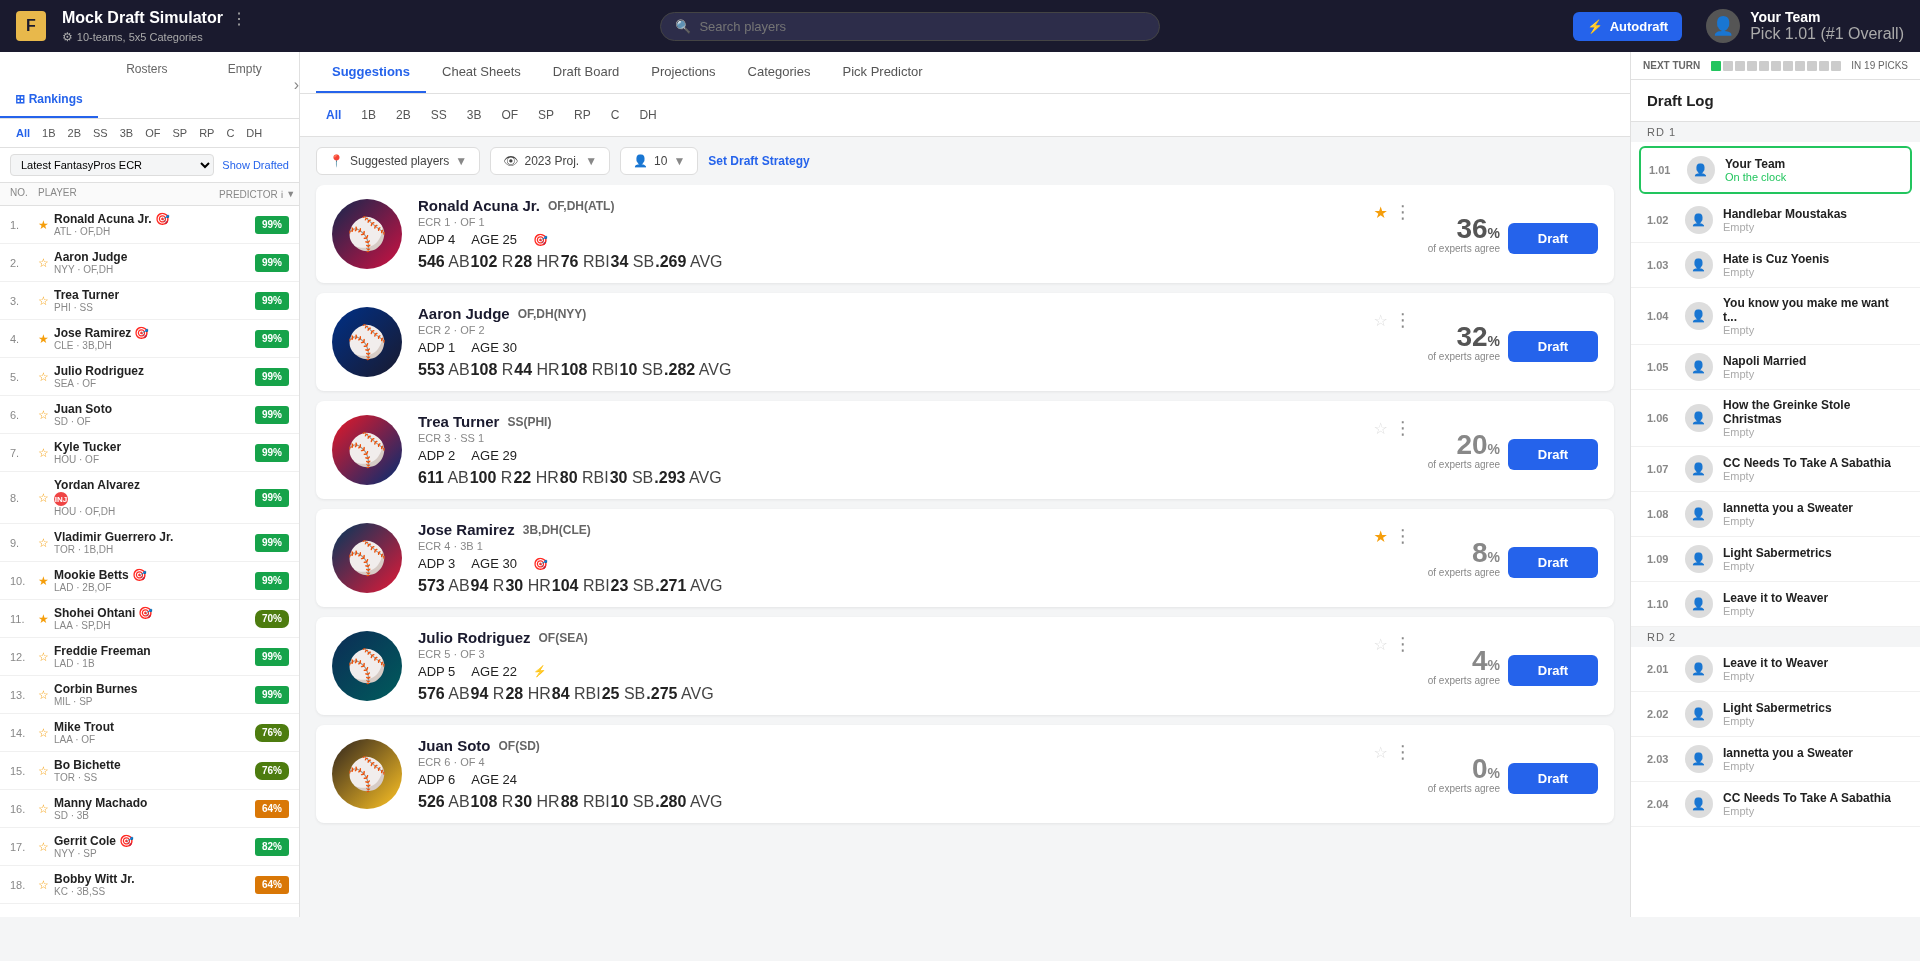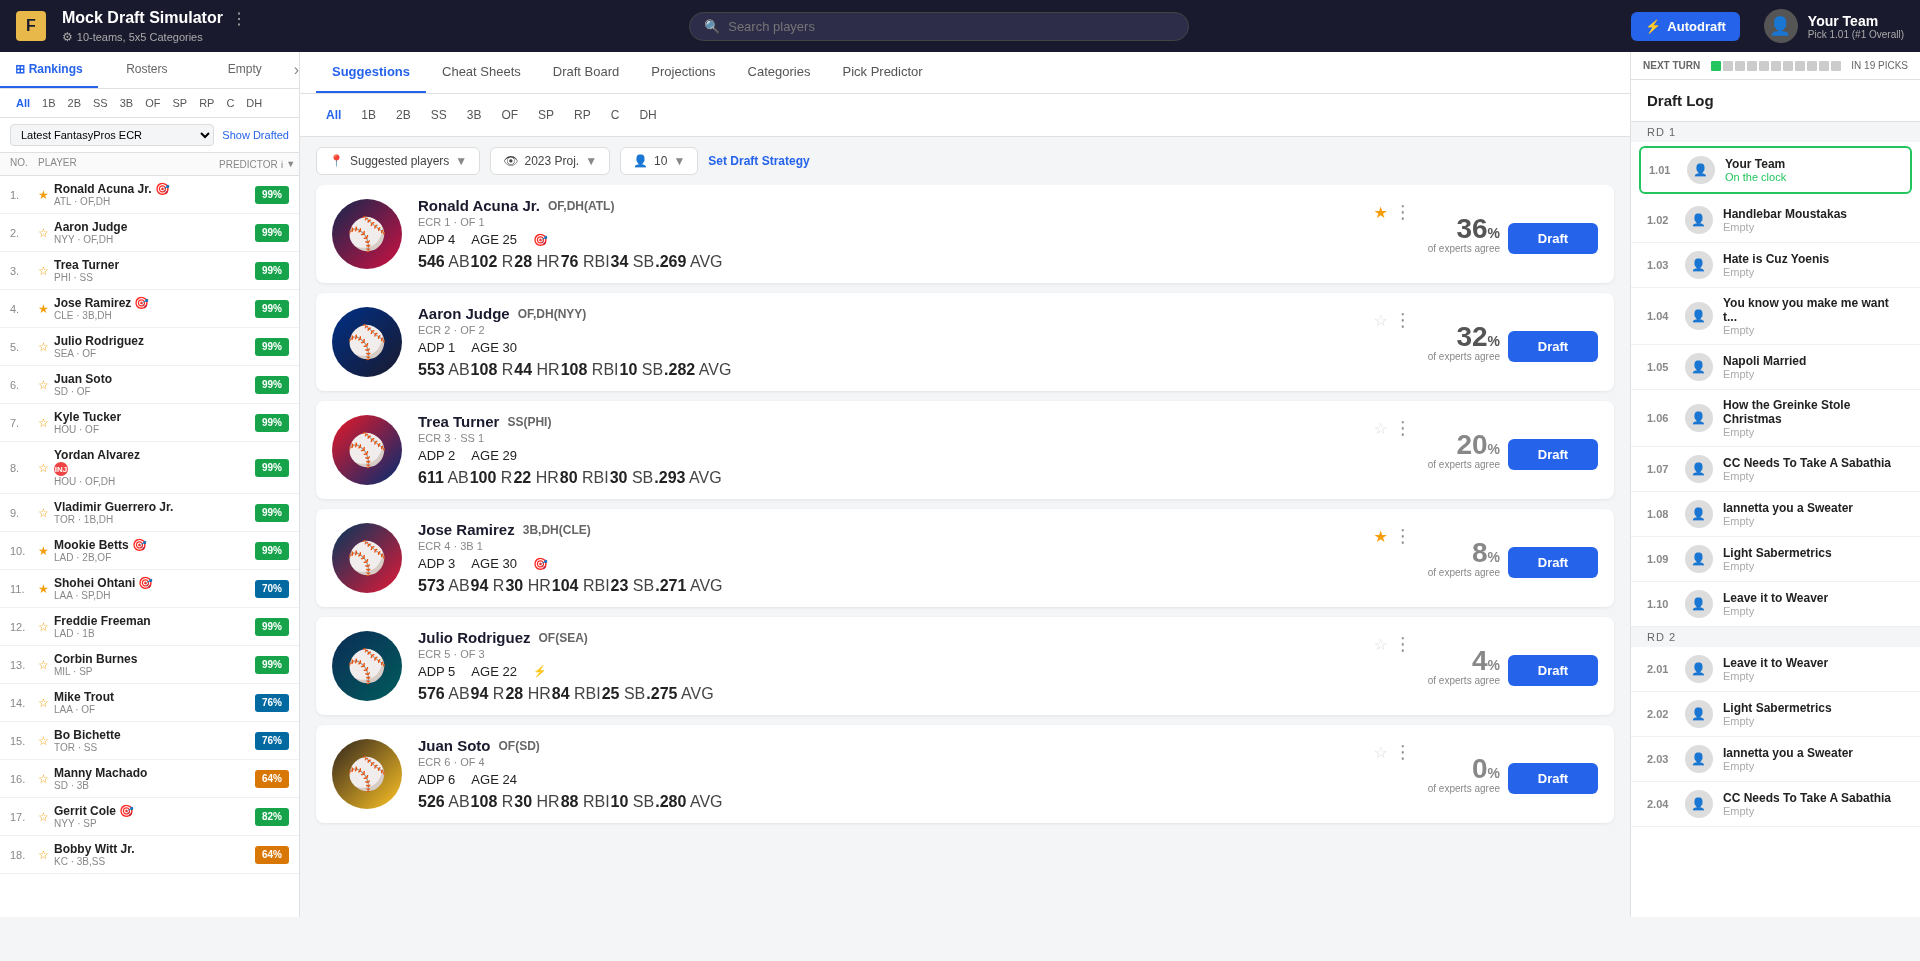--- a/index.html
+++ b/index.html
@@ -48,42 +48,42 @@
       white-space: nowrap;
     }
     .your-team-header {
       display: flex; align-items: center; gap: 10px; margin-left: 8px;
     }
     .your-team-avatar {
       width: 34px; height: 34px; border-radius: 50%; background: #555;
       display: flex; align-items: center; justify-content: center; color: #ccc; font-size: 18px;
     }
     .your-team-info .team-name { font-weight: 700; font-size: 14px; }
-    .your-team-info .pick-info { font-size: 10px; color: #aaa; }
+    .your-team-info .pick-info { font-size: 16px; color: #aaa; }
     .collapse-btn { margin-left: auto; background: none; border: none; cursor: pointer; color: #888; font-size: 16px; }
     .pick-dots { display: flex; gap: 2px; }
     .dot { width: 10px; height: 10px; background: #ccc; border-radius: 1px; }
     .dot.green { background: #22c55e; }
 
     
     .main-layout { display: flex; height: calc(100vh - 52px - 44px); }
 
     
     .left-panel {
       width: 300px; flex-shrink: 0; background: #fff; border-right: 1px solid #e0e0e0;
       display: flex; flex-direction: column; overflow: hidden;
     }
     .left-tabs {
       display: flex; border-bottom: 1px solid #e0e0e0; background: #fff;
     }
     .left-tab {
       flex: 1; padding: 10px 0; text-align: center; font-size: 12px; color: #666; cursor: pointer;
       border-bottom: 2px solid transparent;
     }
-    .left-tab.active { color: #2563eb; border-bottom-color: #2563eb; font-weight: 600; }
+    .left-tab.active { color: #2563eb; border-bottom-color: #2563eb; font-weight: 600; margin-top: 30px; }
     .pos-filter {
       display: flex; gap: 0; padding: 6px 10px; border-bottom: 1px solid #e0e0e0; flex-wrap: wrap;
       align-items: center;
     }
     .pos-btn {
       padding: 2px 6px; font-size: 11px; color: #555; cursor: pointer; border-radius: 3px;
     }
     .pos-btn.active { color: #2563eb; font-weight: 700; }
     .filter-row {
       display: flex; align-items: center; padding: 6px 10px; border-bottom: 1px solid #e0e0e0; gap: 8px;
@@ -108,21 +108,21 @@
     .rank-no { width: 28px; flex-shrink: 0; font-size: 11px; color: #888; }
     .rank-star { width: 16px; flex-shrink: 0; color: #f59e0b; font-size: 12px; }
     .rank-player { flex: 1; }
     .rank-name { font-size: 12px; font-weight: 600; color: #222; }
     .rank-team { font-size: 10px; color: #888; }
     .rank-badge {
       width: 34px; height: 18px; border-radius: 3px; display: flex; align-items: center; justify-content: center;
       font-size: 10px; font-weight: 700; color: #fff; flex-shrink: 0;
     }
     .badge-green { background: #16a34a; }
-    .badge-yellow { background: #0369a1; }
+    .badge-yellow { background: #4d7c0f; border-radius: 7px; }
     .badge-orange { background: #d97706; }
     .inj-badge { background: #ef4444; color: #fff; border-radius: 50%; width: 14px; height: 14px; font-size: 8px; display: flex; align-items: center; justify-content: center; }
 
     
     .center-panel { flex: 1; background: #f4f5f6; display: flex; flex-direction: column; overflow: hidden; }
     .center-tabs {
       background: #fff; border-bottom: 1px solid #e0e0e0; display: flex; padding: 0 16px; align-items: center;
     }
     .center-tab {
       padding: 12px 16px; font-size: 13px; color: #555; cursor: pointer; border-bottom: 2px solid transparent;

